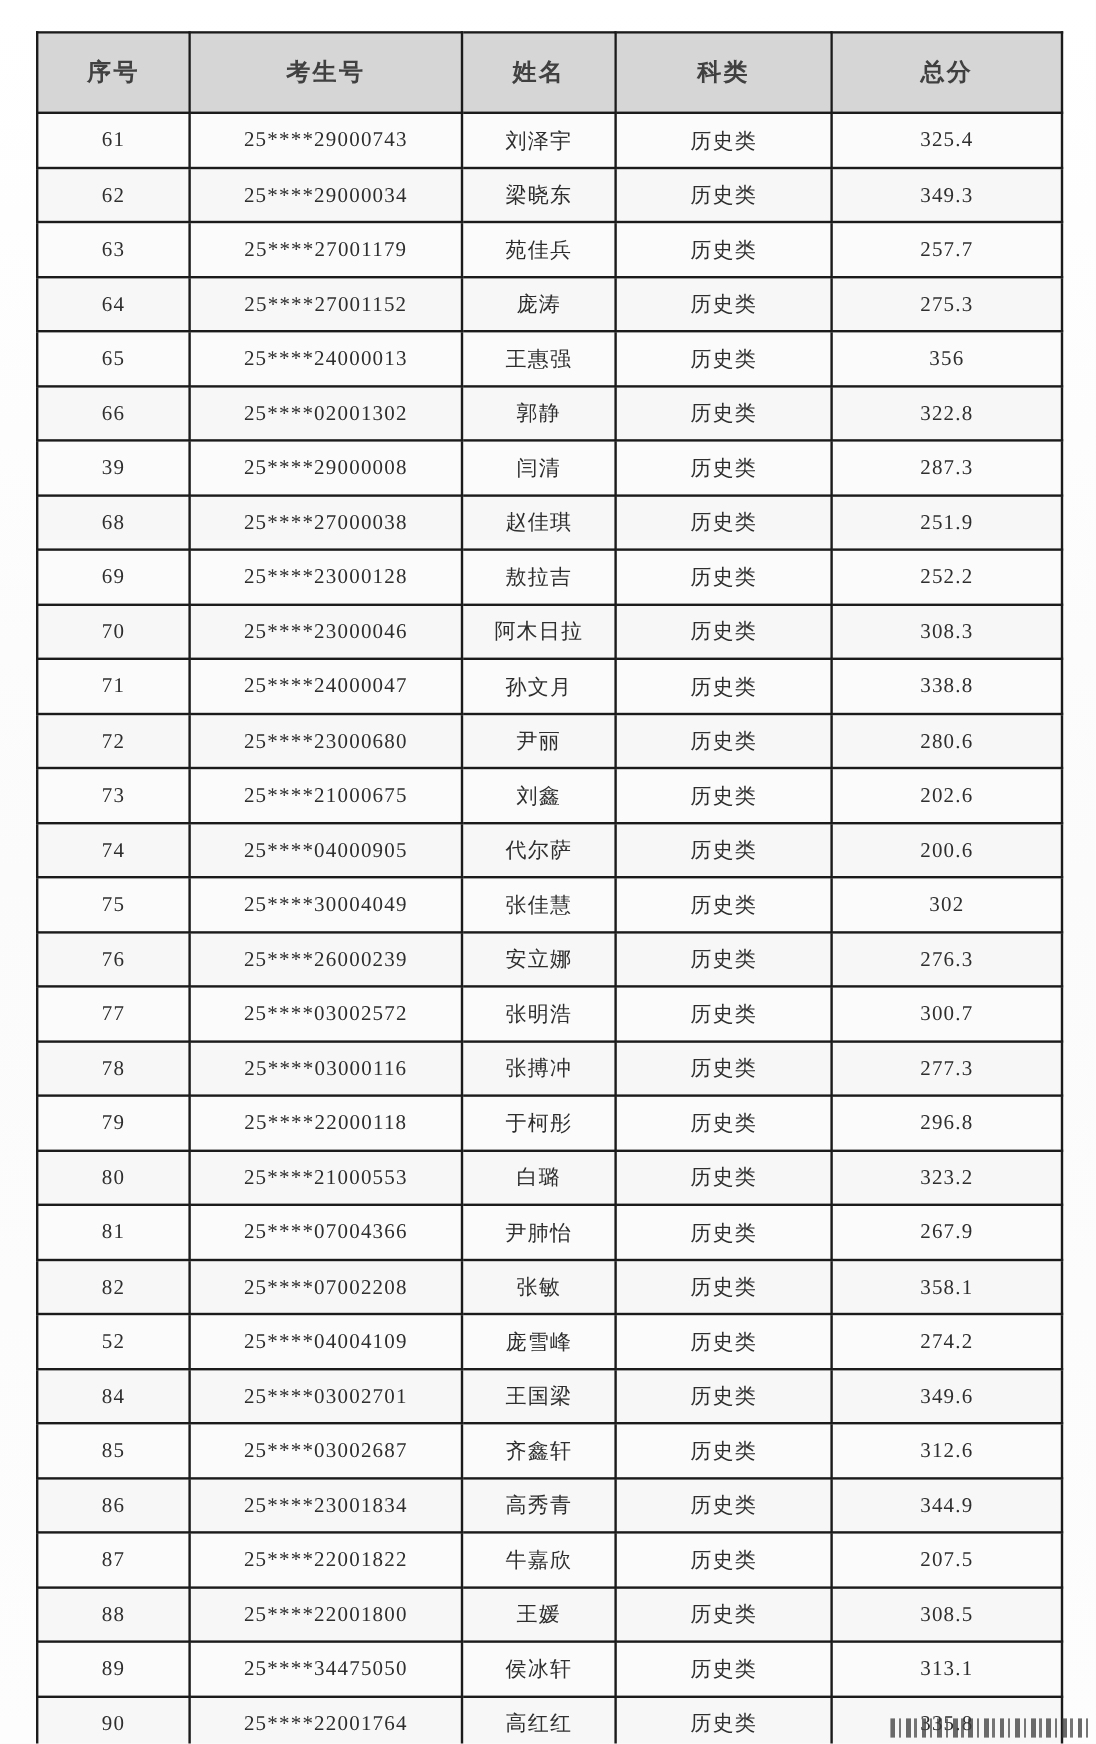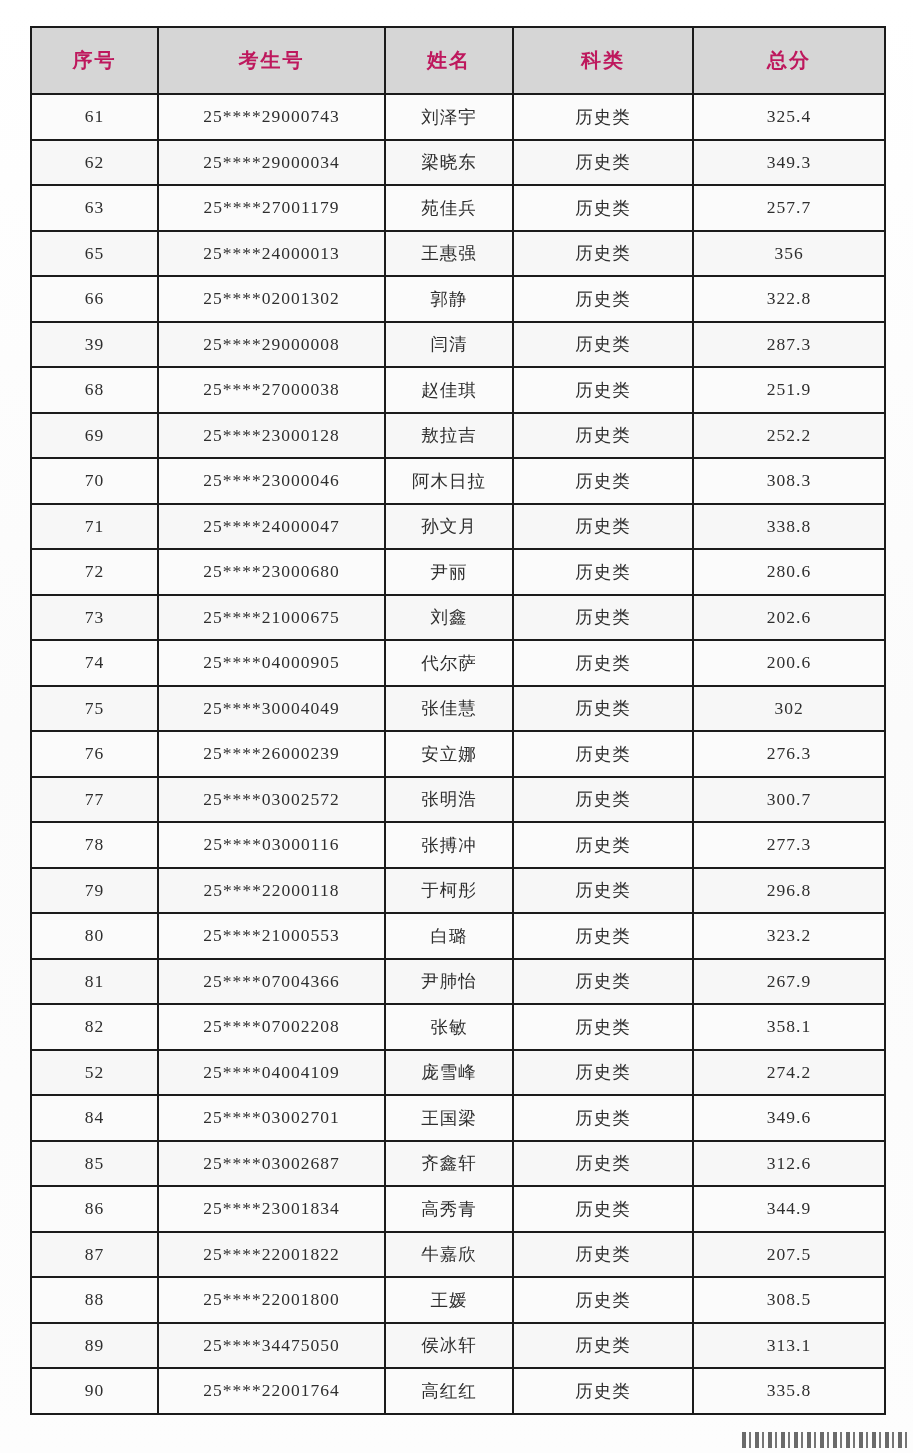--- a/index.html
+++ b/index.html
@@ -36,21 +36,21 @@
     color: #2e2e2e;
     overflow: hidden;
     white-space: nowrap;
   }
   table.score-table th {
     background: #d6d6d6;
     height: 63px;
     font-size: 20px;
     font-weight: bold;
     letter-spacing: 2px;
-    color: #be185d;
+    color: #404040;
   }
   table.score-table td {
     background: #fbfbfb;
     height: 41.5px;
     font-size: 17.5px;
     letter-spacing: 1px;
   }
   table.score-table tr:nth-child(even) td {
     background: #f7f7f7;
   }
@@ -115,20 +115,27 @@
           <td class="cell-score">349.3</td>
         </tr>
         <tr>
           <td class="cell-no">63</td>
           <td class="cell-id">25****27001179</td>
           <td class="cell-name">苑佳兵</td>
           <td class="cell-cat">历史类</td>
           <td class="cell-score">257.7</td>
         </tr>
         <tr>
+          <td class="cell-no">64</td>
+          <td class="cell-id">25****27001152</td>
+          <td class="cell-name">庞涛</td>
+          <td class="cell-cat">历史类</td>
+          <td class="cell-score">275.3</td>
+        </tr>
+        <tr>
           <td class="cell-no">65</td>
           <td class="cell-id">25****24000013</td>
           <td class="cell-name">王惠强</td>
           <td class="cell-cat">历史类</td>
           <td class="cell-score">356</td>
         </tr>
         <tr>
           <td class="cell-no">66</td>
           <td class="cell-id">25****02001302</td>
           <td class="cell-name">郭静</td>

